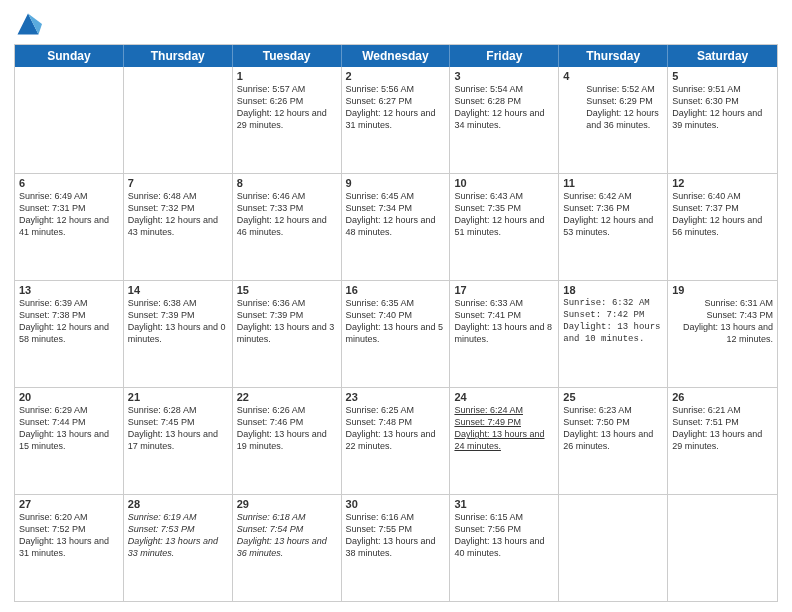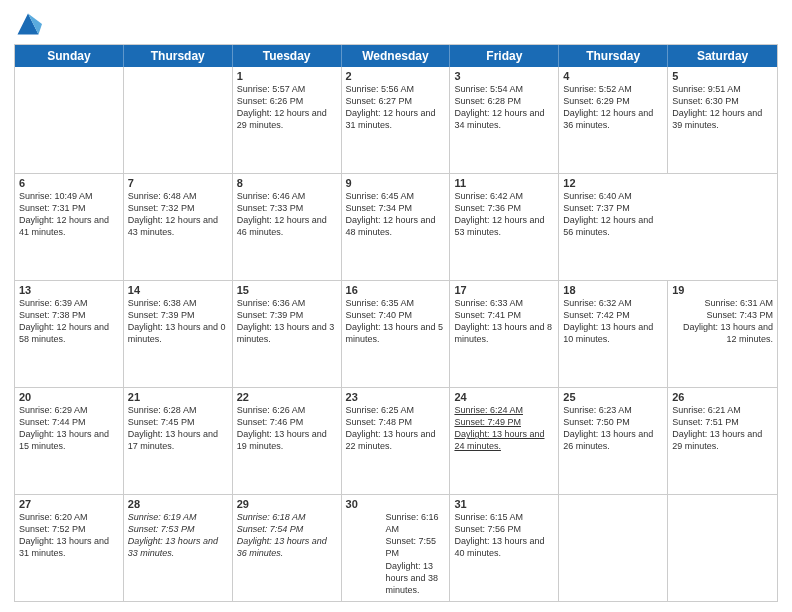--- a/index.html
+++ b/index.html
@@ -163,35 +163,35 @@
 Daylight: 12 hours and 31 minutes.</div>
           </div>
           <div class="cal-cell">
             <span class="day-num">3</span>
             <div class="cell-text" style="white-space: pre-line;">Sunrise: 5:54 AM
 Sunset: 6:28 PM
 Daylight: 12 hours and 34 minutes.</div>
           </div>
           <div class="cal-cell">
             <span class="day-num">4</span>
-            <div class="cell-text" style="white-space: pre-line;">Sunrise: 5:52 AM
+            <div class="cell-text" style="white-space: pre-line; margin-left: 23px;">Sunrise: 5:52 AM
 Sunset: 6:29 PM
 Daylight: 12 hours and 36 minutes.</div>
           </div>
           <div class="cal-cell">
             <span class="day-num">5</span>
             <div class="cell-text" style="white-space: pre-line;">Sunrise: 9:51 AM
 Sunset: 6:30 PM
 Daylight: 12 hours and 39 minutes.</div>
           </div>
         </div>
         <div class="cal-row">
           <div class="cal-cell">
             <span class="day-num">6</span>
-            <div class="cell-text" style="white-space: pre-line;">Sunrise: 10:49 AM
+            <div class="cell-text" style="white-space: pre-line;">Sunrise: 6:49 AM
 Sunset: 7:31 PM
 Daylight: 12 hours and 41 minutes.</div>
           </div>
           <div class="cal-cell">
             <span class="day-num">7</span>
             <div class="cell-text" style="white-space: pre-line;">Sunrise: 6:48 AM
 Sunset: 7:32 PM
 Daylight: 12 hours and 43 minutes.</div>
           </div>
           <div class="cal-cell">
@@ -200,20 +200,26 @@
 Sunset: 7:33 PM
 Daylight: 12 hours and 46 minutes.</div>
           </div>
           <div class="cal-cell">
             <span class="day-num">9</span>
             <div class="cell-text" style="white-space: pre-line;">Sunrise: 6:45 AM
 Sunset: 7:34 PM
 Daylight: 12 hours and 48 minutes.</div>
           </div>
           <div class="cal-cell">
+            <span class="day-num">10</span>
+            <div class="cell-text" style="white-space: pre-line;">Sunrise: 6:43 AM
+Sunset: 7:35 PM
+Daylight: 12 hours and 51 minutes.</div>
+          </div>
+          <div class="cal-cell">
             <span class="day-num">11</span>
             <div class="cell-text" style="white-space: pre-line;">Sunrise: 6:42 AM
 Sunset: 7:36 PM
 Daylight: 12 hours and 53 minutes.</div>
           </div>
           <div class="cal-cell">
             <span class="day-num">12</span>
             <div class="cell-text" style="white-space: pre-line;">Sunrise: 6:40 AM
 Sunset: 7:37 PM
 Daylight: 12 hours and 56 minutes.</div>
@@ -245,21 +251,21 @@
 Daylight: 13 hours and 5 minutes.</div>
           </div>
           <div class="cal-cell">
             <span class="day-num">17</span>
             <div class="cell-text" style="white-space: pre-line;">Sunrise: 6:33 AM
 Sunset: 7:41 PM
 Daylight: 13 hours and 8 minutes.</div>
           </div>
           <div class="cal-cell">
             <span class="day-num">18</span>
-            <div class="cell-text" style="white-space: pre-line;">Sunrise: 6:32 AM
+            <div class="cell-text" style="white-space: pre-line; font-family: Liberation Mono, monospace;">Sunrise: 6:32 AM
 Sunset: 7:42 PM
 Daylight: 13 hours and 10 minutes.</div>
           </div>
           <div class="cal-cell">
             <span class="day-num">19</span>
             <div class="cell-text" style="white-space: pre-line; text-align: right;">Sunrise: 6:31 AM
 Sunset: 7:43 PM
 Daylight: 13 hours and 12 minutes.</div>
           </div>
         </div>
@@ -321,21 +327,21 @@
 Daylight: 13 hours and 33 minutes.</div>
           </div>
           <div class="cal-cell">
             <span class="day-num">29</span>
             <div class="cell-text" style="white-space: pre-line; font-style: italic;">Sunrise: 6:18 AM
 Sunset: 7:54 PM
 Daylight: 13 hours and 36 minutes.</div>
           </div>
           <div class="cal-cell">
             <span class="day-num">30</span>
-            <div class="cell-text" style="white-space: pre-line; margin-left: 40px;">Sunrise: 6:16 AM
+            <div class="cell-text" style="white-space: pre-line;">Sunrise: 6:16 AM
 Sunset: 7:55 PM
 Daylight: 13 hours and 38 minutes.</div>
           </div>
           <div class="cal-cell">
             <span class="day-num">31</span>
             <div class="cell-text" style="white-space: pre-line;">Sunrise: 6:15 AM
 Sunset: 7:56 PM
 Daylight: 13 hours and 40 minutes.</div>
           </div>
           <div class="cal-cell empty"></div>

